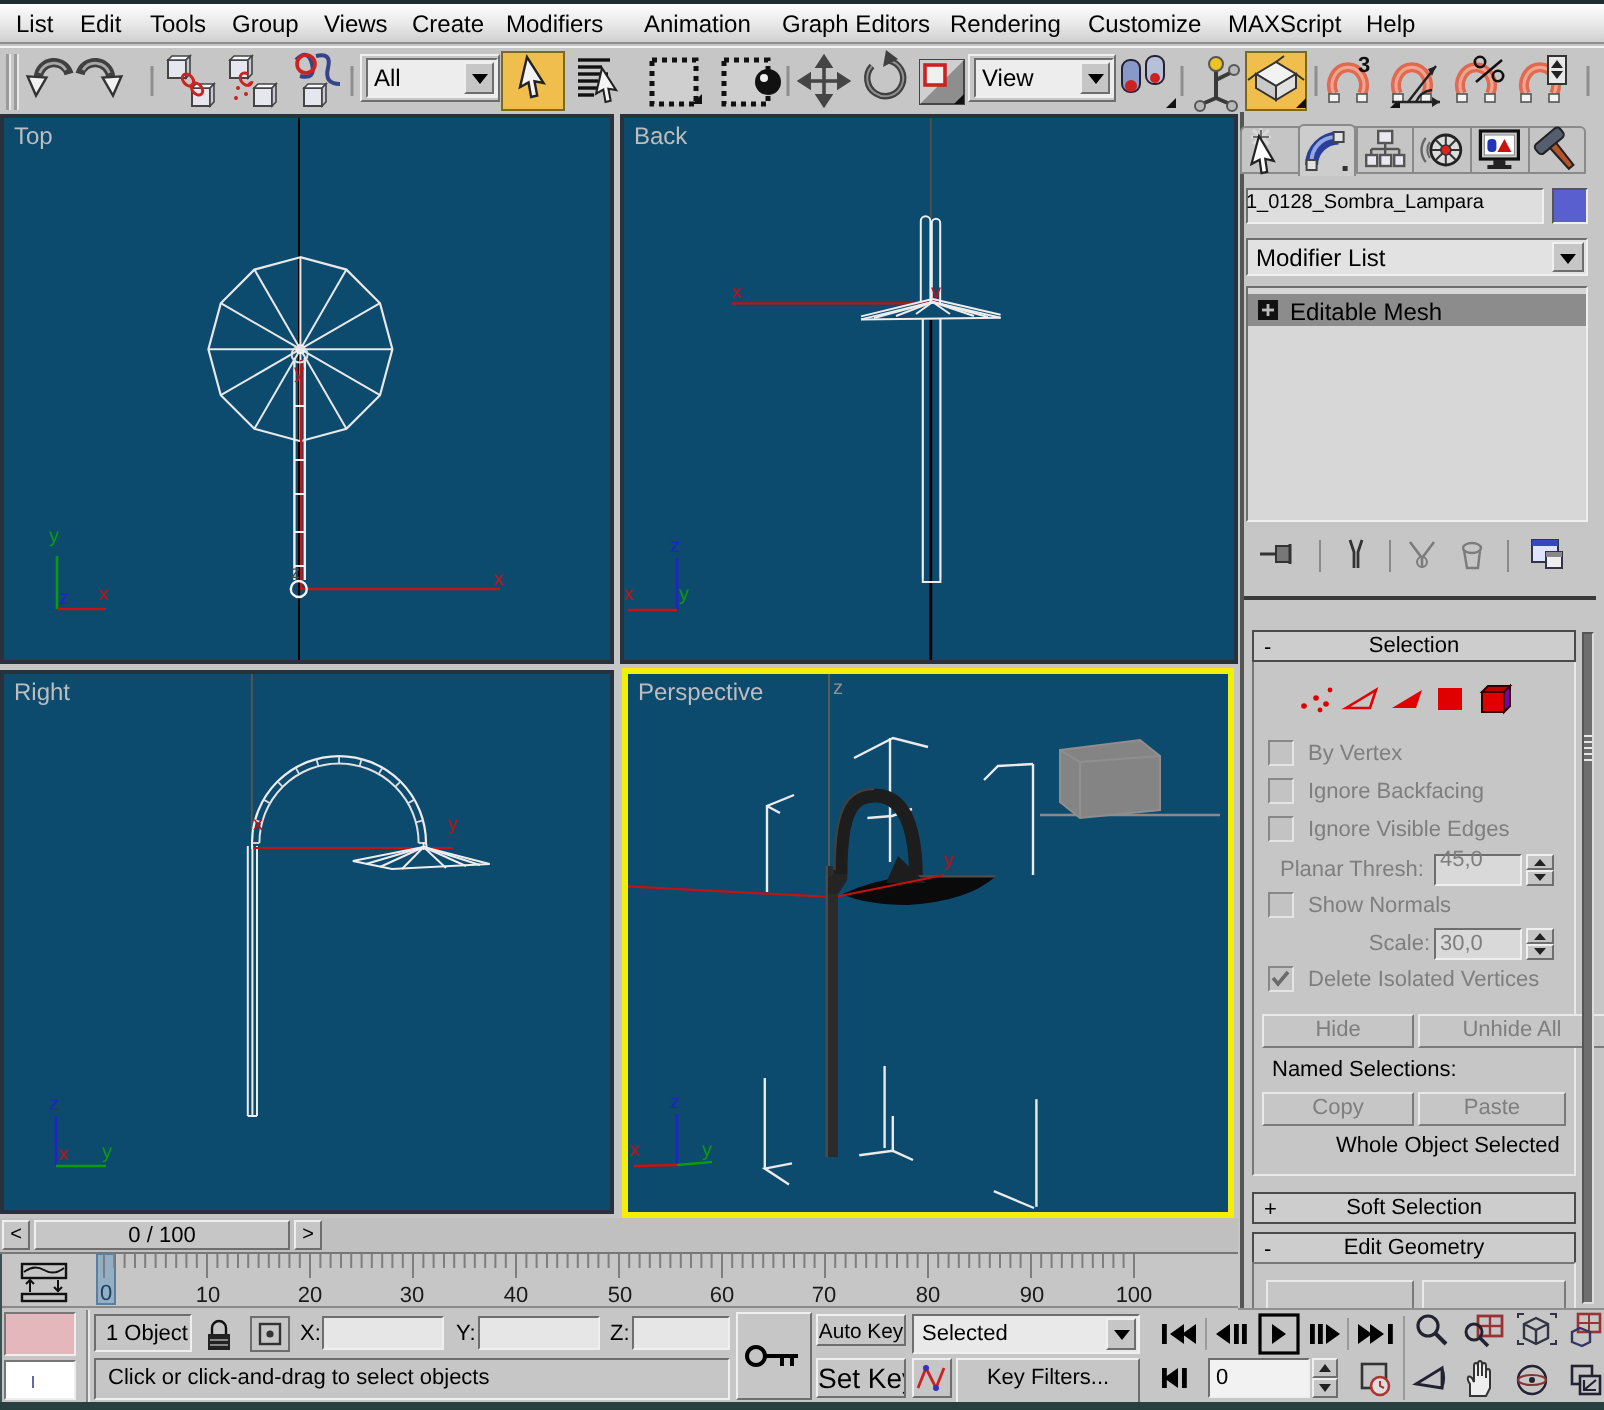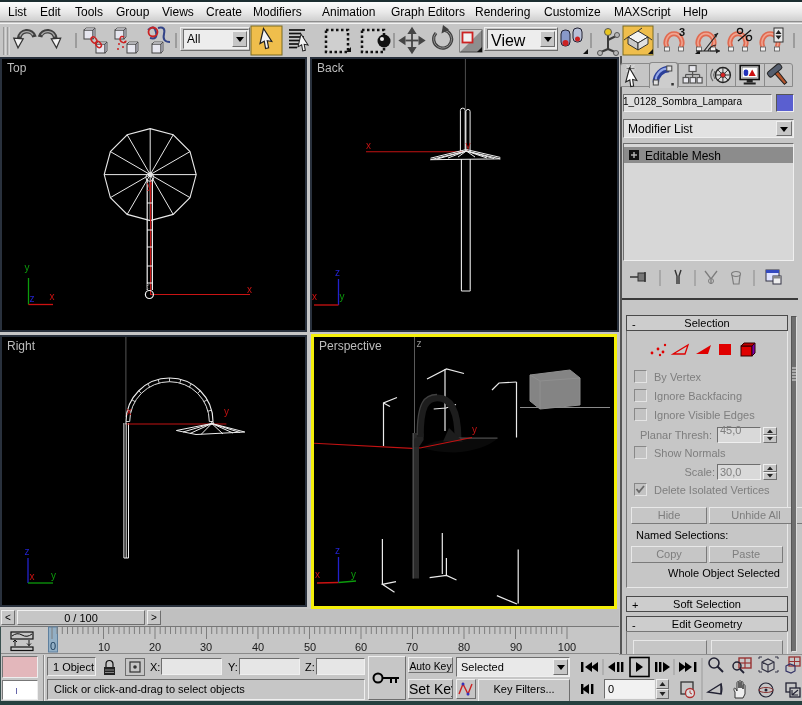--- a/index.html
+++ b/index.html
@@ -1,20 +1,20 @@
 <!DOCTYPE html>
 <html><head><meta charset="utf-8"><style>
 *{margin:0;padding:0;box-sizing:border-box}
 html,body{width:802px;height:705px;overflow:hidden}
 body{font-family:"Liberation Sans",sans-serif;font-size:11px;background:#c6c6c6;position:relative;color:#000}
 .abs{position:absolute}
 .out{border:1px solid;border-color:#efefef #6e6e6e #6e6e6e #efefef}
 .out2{border:1px solid;border-color:#e8e8e8 #7a7a7a #7a7a7a #e8e8e8}
 .in{border:1px solid;border-color:#6e6e6e #efefef #efefef #6e6e6e}
-.vp{background:#000000;border:2px solid #29313d;position:absolute}
+.vp{background:#0c4a6e;border:2px solid #29313d;position:absolute}
 .vplabel{position:absolute;left:5px;top:2px;color:#bdbdbd;font-size:12px}
 .gtx{color:#7e7e7e}
 .btn{background:#c6c6c6;text-align:center}
 svg{position:absolute;overflow:visible}
 .cb{position:absolute;width:13px;height:13px;background:#c3c3c3;border:1px solid;border-color:#888 #e4e4e4 #e4e4e4 #888}
 .roll{position:absolute;left:626px;width:162px;border:1px solid;border-color:#777 #e8e8e8 #e8e8e8 #777;background:#c6c6c6}
 .rollhdr{position:absolute;left:626px;width:162px;height:16px;background:#cdcdcd;border:1px solid #4a4a4a;text-align:center;font-size:11px}
 .rollhdr .pm{position:absolute;left:5px;top:1px}
 </style></head>
 <body>
@@ -36,21 +36,21 @@
     <span style="position:absolute;left:683px;white-space:nowrap">Help</span>
   </div>
 <div class="abs" style="left:0;top:23px;width:802px;height:33px;background:#c6c6c6;border-top:1px solid #f2f2f2"></div>
 <div class="abs out" style="left:180px;top:27px;width:70px;height:24px"></div>
 <div class="abs in" style="left:183px;top:29px;width:66px;height:20px;background:#ededed"></div>
 <div class="abs" style="left:187px;top:32px;font-size:12px">All</div>
 <div class="abs out btn" style="left:232px;top:31px;width:15px;height:16px"></div>
 <div class="abs" style="left:235.5px;top:37px;width:0;height:0;border:4px solid transparent;border-top:5px solid #000"></div>
 <div class="abs out" style="left:484px;top:27px;width:74px;height:24px"></div>
 <div class="abs in" style="left:487px;top:29px;width:70px;height:20px;background:#ededed"></div>
-<div class="abs" style="left:491px;top:32px;font-size:16px">View</div>
+<div class="abs" style="left:491px;top:32px;font-size:12px">View</div>
 <div class="abs out btn" style="left:540px;top:31px;width:15px;height:16px"></div>
 <div class="abs" style="left:543.5px;top:37px;width:0;height:0;border:4px solid transparent;border-top:5px solid #000"></div>
 <svg width="802" height="34" style="left:0;top:22px">
     <g stroke="#9a9a9a" stroke-width="2">
       <line x1="4" y1="5" x2="4" y2="33"></line>
       <line x1="8" y1="5" x2="8" y2="33"></line>
     </g>
 <g stroke="#e8e8e8" stroke-width="1">
       <line x1="5" y1="5" x2="5" y2="33"></line>
       <line x1="9" y1="5" x2="9" y2="33"></line>

